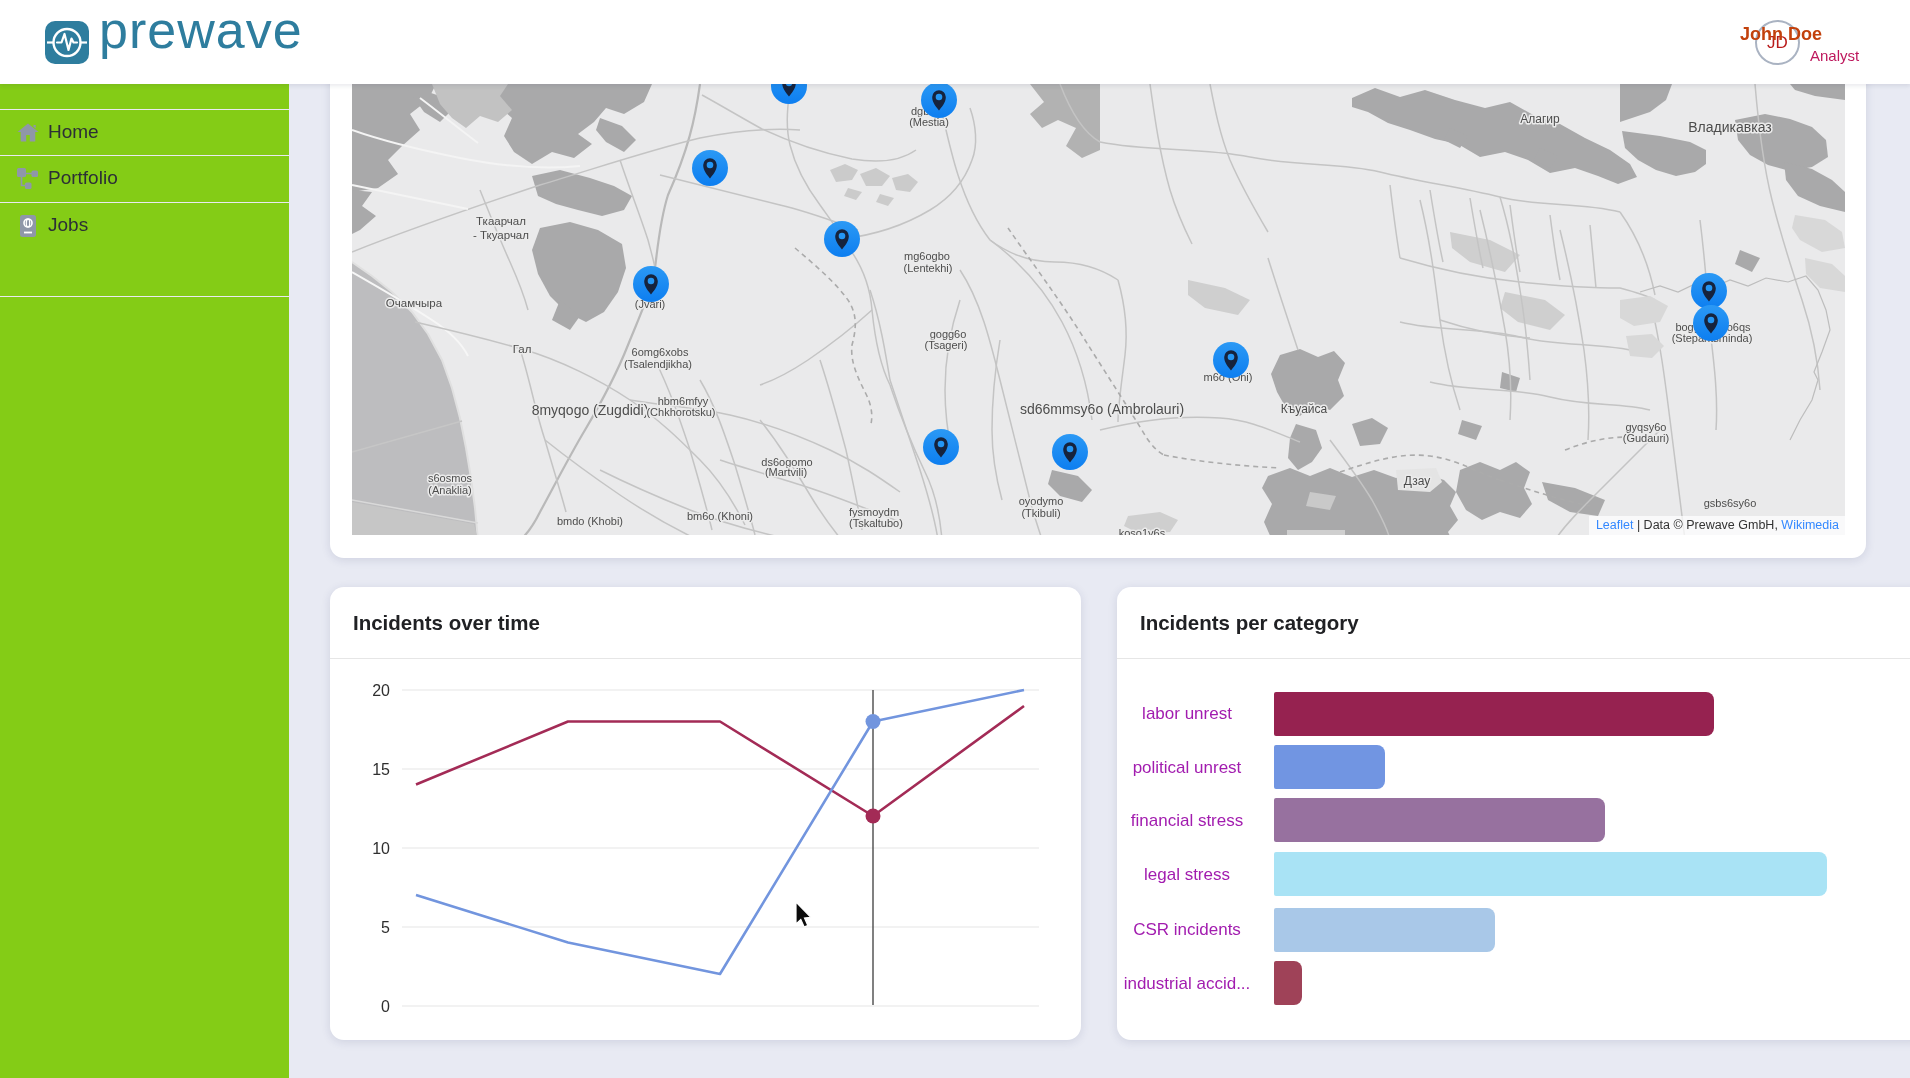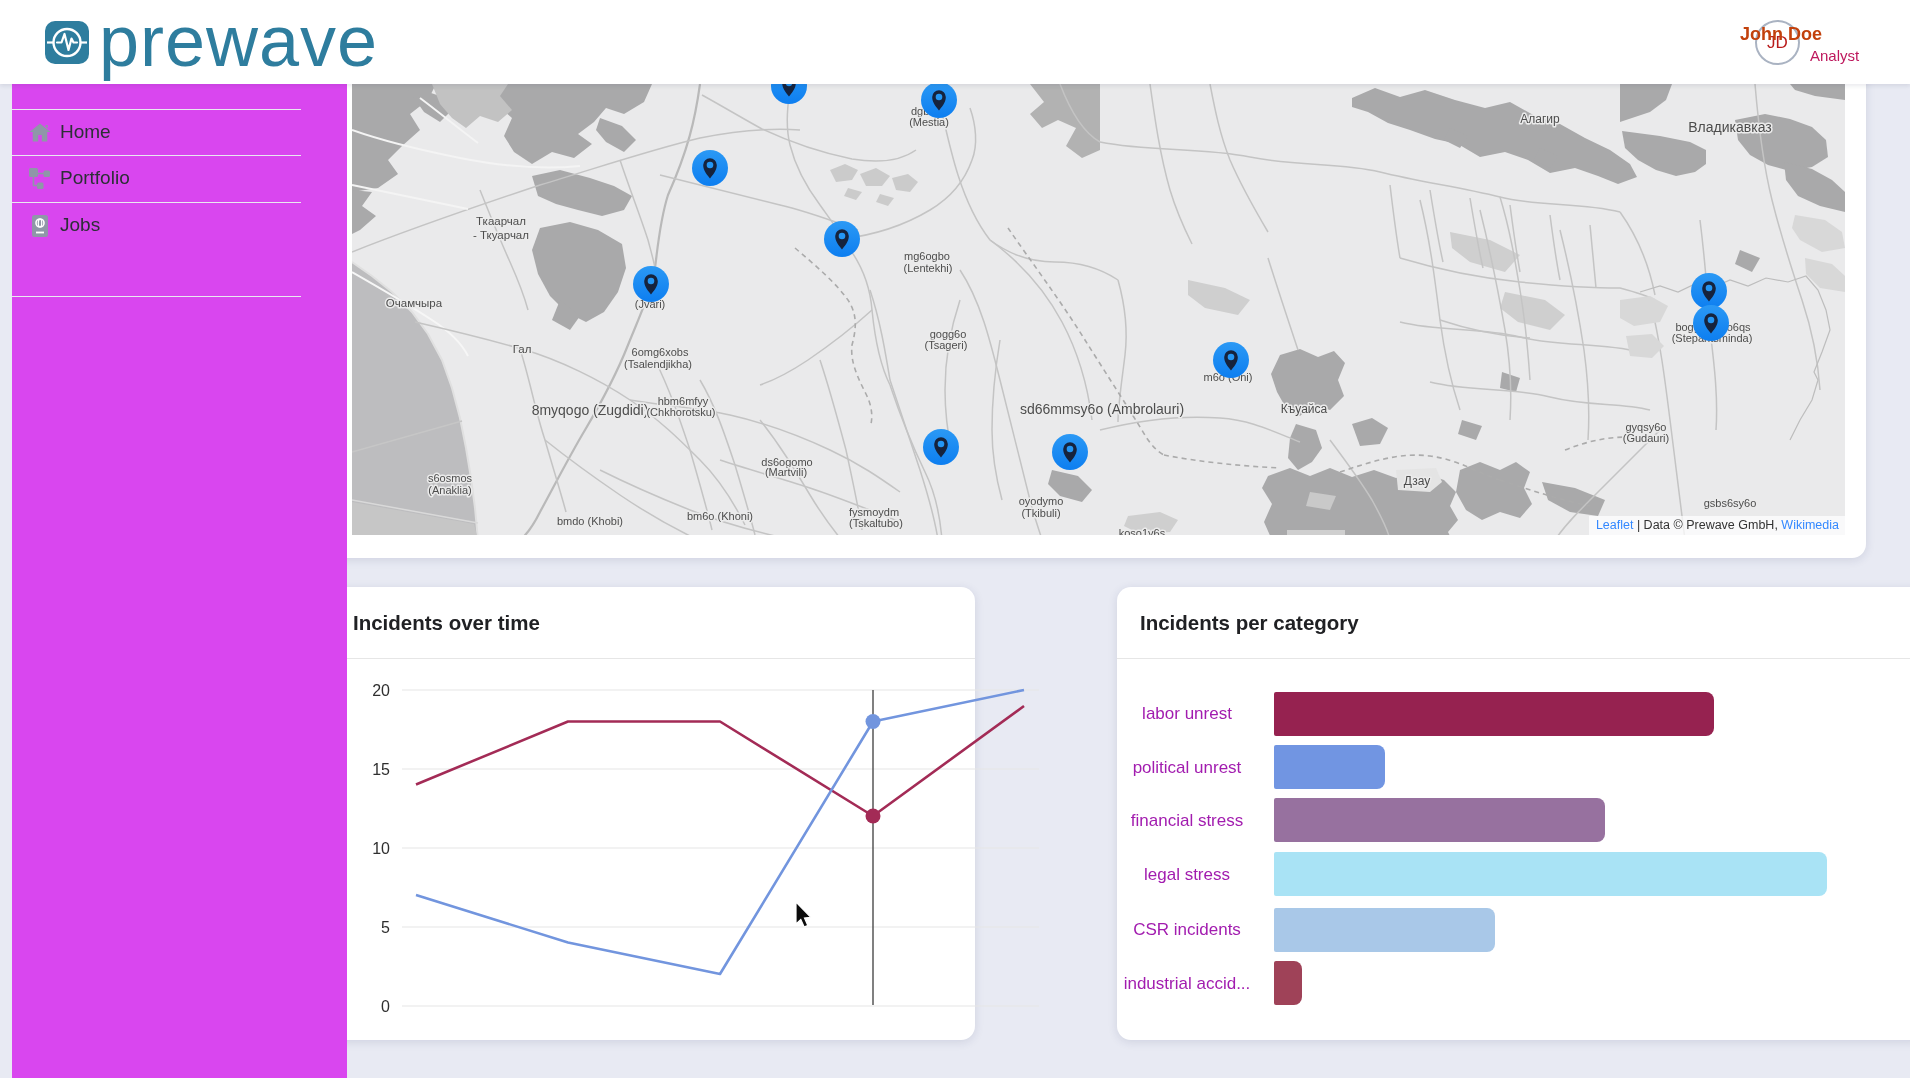--- a/index.html
+++ b/index.html
@@ -2,36 +2,36 @@
 <html><head>
 <meta charset="utf-8">
 <style>
   * { margin:0; padding:0; box-sizing:border-box; }
   html,body { width:1910px; height:1078px; overflow:hidden; font-family:"Liberation Sans", sans-serif; }
   body { background:#e8eaf3; position:relative; }
   .card { position:absolute; background:#fff; border-radius:14px; box-shadow:0 2px 10px rgba(40,50,100,0.13); }
   
   #header { position:absolute; left:0; top:0; width:1910px; height:84px; background:#fff; z-index:20; box-shadow:0 2px 4px rgba(40,50,80,0.10); }
   #logo-ic { position:absolute; left:45px; top:21px; }
-  #logo-word { position:absolute; left:99px; top:0px; font-size:72px; color:#2e7d9e; letter-spacing:1px; font-weight:400; }
+  #logo-word { position:absolute; left:99px; top:0px; font-size:52px; color:#2e7d9e; letter-spacing:1px; font-weight:400; }
   #avatar { position:absolute; left:1755px; top:20px; width:45px; height:45px; border-radius:50%; border:2px solid #aab3c2; color:#b91c1c; font-size:17px; text-align:center; line-height:41px; }
   #uname { position:absolute; left:1740px; top:24px; font-size:18px; font-weight:bold; color:#c2410c; }
   #urole { position:absolute; left:1810px; top:47px; font-size:15px; color:#be185d; }
   
-  #sidebar { position:absolute; left:12px; top:84px; width:335px; height:994px; background:#d946ef; z-index:10; }
+  #sidebar { position:absolute; left:0; top:84px; width:289px; height:994px; background:#84cc16; z-index:10; }
   .sb-item { position:absolute; left:0; width:289px; height:47px; border-top:1px solid #e9eaf0; }
   .sb-item .lab { position:absolute; left:48px; top:11px; font-size:19px; color:#2c2f36; }
   .sb-item svg { position:absolute; left:16px; top:11px; }
   
   #mapcard { left:330px; top:62px; width:1536px; height:496px; z-index:5; }
   #map { position:absolute; left:22px; top:22px; width:1493px; height:451px; background:#eaeaeb; overflow:hidden; }
   #attrib { position:absolute; right:0; bottom:0; height:19px; background:rgba(255,255,255,0.72); font-size:12.5px; color:#333; padding:2px 6px 0 7px; z-index:6; }
   #attrib .lnk { color:#3388ff; }
   
-  #card-a { left:330px; top:587px; width:645px; height:453px; }
+  #card-a { left:330px; top:587px; width:751px; height:453px; }
   #card-b { left:1117px; top:587px; width:809px; height:453px; }
   .ctitle { position:absolute; left:23px; top:24px; font-size:20.5px; font-weight:bold; color:#202124; }
   .cdivide { position:absolute; left:0; top:71px; width:100%; height:1px; background:#e6e6e6; }
   
   .bar { position:absolute; left:157px; height:44px; border-radius:2px 8px 8px 2px; }
   .blab { position:absolute; width:140px; text-align:center; font-size:17px; color:#a21caf; }
   
   #tooltip { position:absolute; left:561px; top:226px; width:152px; height:67px; background:rgba(48,48,48,0.95); border-radius:8px; z-index:5; }
   #tooltip:before { content:""; position:absolute; left:-9px; top:24px; border:9.5px solid transparent; border-right-color:rgba(48,48,48,0.95); border-left:0; }
   .trow { position:absolute; left:11px; font-size:14.5px; color:#fff; white-space:nowrap; }

